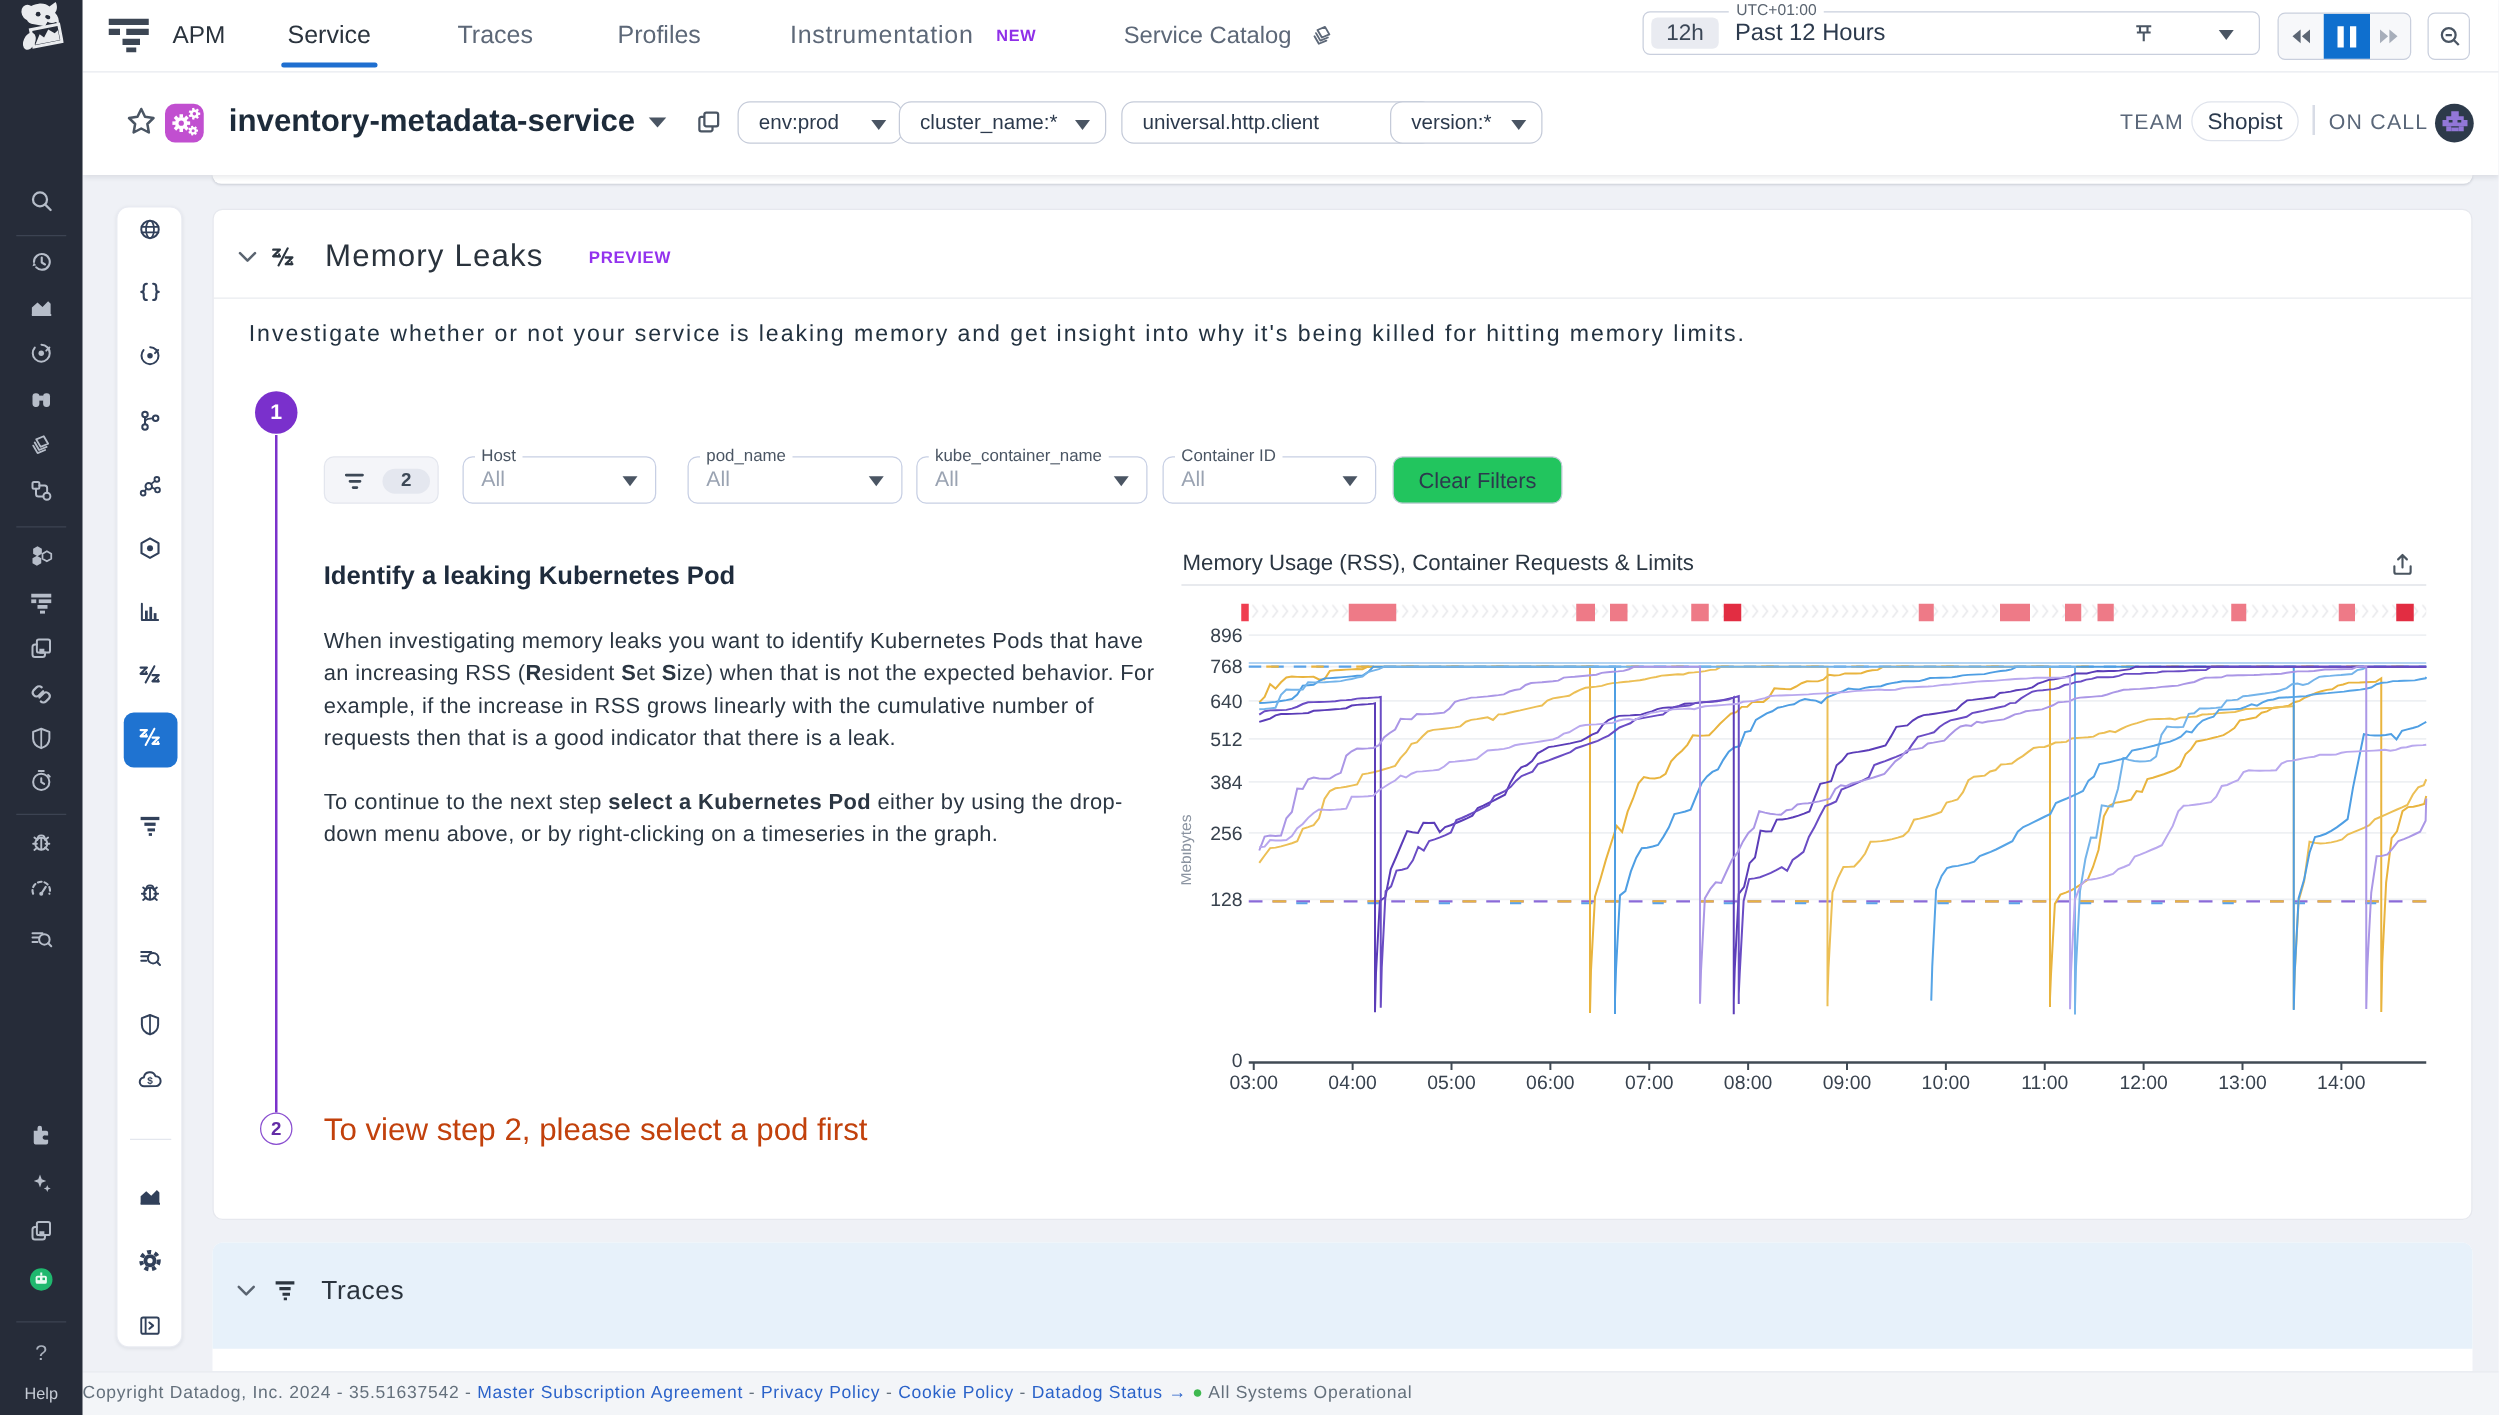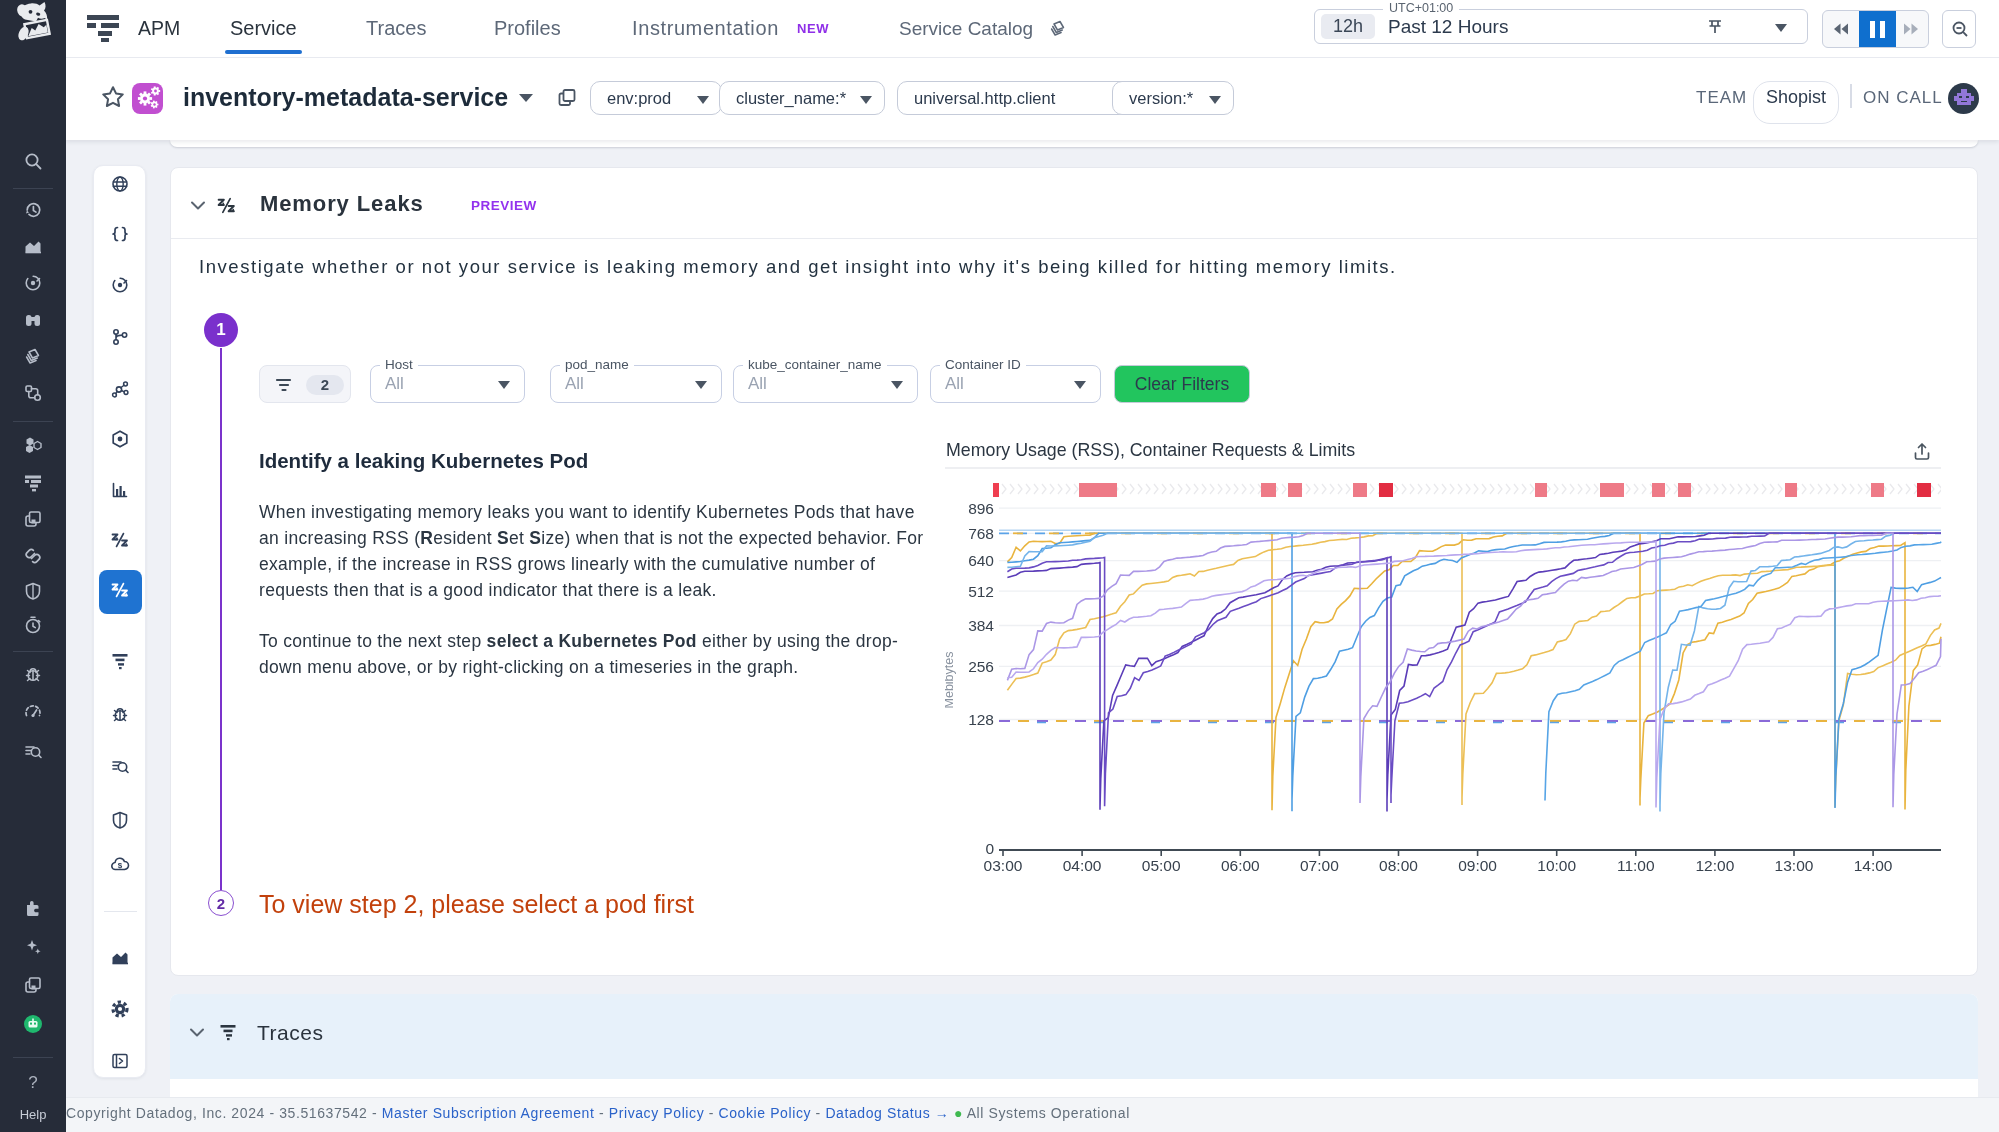--- a/index.html
+++ b/index.html
@@ -22,27 +22,27 @@
 .tbox .chip{position:absolute;left:6px;top:4px;width:54px;height:25px;background:#e9ebf1;border-radius:5px;text-align:center;line-height:25px;font-size:18px;color:#3a4656}
 .tbox .label{position:absolute;left:68px;top:-9px;background:#fff;padding:0 6px;font-size:12.5px;color:#5a6470}
 .tbox .val{position:absolute;left:73px;top:0;height:33px;line-height:33px;font-size:19px;color:#2c3a4d}
 .pbgroup{position:absolute;left:1756px;top:10px;width:107px;height:38px;border:1px solid #c9cfdd;border-radius:6px;background:#f7f8fa;overflow:hidden}
 .pb-pause{position:absolute;left:36px;top:0;width:37px;height:38px;background:#0f6fce}
 .zbtn{position:absolute;left:1876px;top:10px;width:34px;height:38px;border:1px solid #c9cfdd;border-radius:6px;background:#fff}
 .pill{position:absolute;top:81px;height:34px;border:1px solid #c5cbd9;border-radius:10px;background:#fff;font-size:16.5px;color:#2c3a4d;line-height:32px;padding-left:16px;white-space:nowrap}
 .pill .ca{position:absolute;top:14px;width:0;height:0;border-left:6.5px solid transparent;border-right:6.5px solid transparent;border-top:8px solid #4a5563}
 .svctitle{position:absolute;left:117px;top:83px;font-size:25px;font-weight:bold;color:#1d2b3a;white-space:nowrap}
 .teamtxt{position:absolute;top:88px;font-size:17px;color:#5a6779;letter-spacing:1px}
-.shoppill{position:absolute;left:1687px;top:81px;width:86px;height:43px;border:1px solid #dfe3ec;border-radius:17px;background:#fff;text-align:center;line-height:31px;font-size:18px;color:#2c3a4d}
+.shoppill{position:absolute;left:1687px;top:81px;width:86px;height:32px;border:1px solid #dfe3ec;border-radius:17px;background:#fff;text-align:center;line-height:31px;font-size:18px;color:#2c3a4d}
 .vdiv{position:absolute;left:1784px;top:84px;width:2px;height:24px;background:#d8dce6}
 .avatar{position:absolute;left:1882px;top:83px;width:31px;height:31px;border-radius:50%;background:#2d3a4a;overflow:hidden}
 .sliver{position:absolute;left:170px;top:140px;width:1808px;height:7px;background:#fff;border-radius:0 0 8px 8px;box-shadow:0 1px 2px rgba(40,50,70,.18);z-index:5}
 .card{position:absolute;left:170px;top:167px;width:1808px;height:809px;background:#fff;border:1px solid #e6e8ee;border-radius:8px;z-index:6}
 .cardhead{position:absolute;left:0;top:0;width:100%;height:71px;border-bottom:1px solid #e9ebf0}
-.mltitle{position:absolute;left:89px;top:23px;font-size:22px;color:#2a333d;font-weight:700;letter-spacing:0.9px}
+.mltitle{position:absolute;left:89px;top:23px;font-size:25px;color:#2a333d;font-weight:400;letter-spacing:0.9px}
 .preview{position:absolute;left:300px;top:30px;font-size:13.5px;font-weight:bold;color:#9332ee;letter-spacing:.5px}
 .desc{position:absolute;left:28px;top:88px;font-size:18.5px;color:#233240;letter-spacing:1.55px}
 .stepcirc{position:absolute;left:33px;top:145px;width:34px;height:34px;border-radius:50%;background:#7a30cc;color:#fff;text-align:center;line-height:34px;font-size:17px;font-weight:bold}
 .stepline{position:absolute;left:48.6px;top:180px;width:2.6px;height:542px;background:#7b32cb}
 .step1h{position:absolute;left:88px;top:147px;font-size:25px;color:#1e2b3c}
 .step2circ{position:absolute;left:37px;top:722px;width:26px;height:26px;border-radius:50%;background:#fff;border:1.8px solid #8a4fd0;color:#632ca6;text-align:center;line-height:26px;font-size:15px;font-weight:bold}
 .step2h{position:absolute;left:88px;top:722px;font-size:25px;color:#c2410c}
 .fgroup{position:absolute;left:88px;top:197px;width:92px;height:38px;background:#f4f5f9;border:1px solid #e3e6ee;border-radius:8px}
 .f2{position:absolute;left:46px;top:9px;width:38px;height:20px;background:#e4e7ef;border-radius:10px;text-align:center;line-height:20px;font-size:15px;color:#3c4856;font-weight:bold}
 .dd{position:absolute;top:197px;height:38px;border:1px solid #c7cfe4;border-radius:8px;background:#fff}

